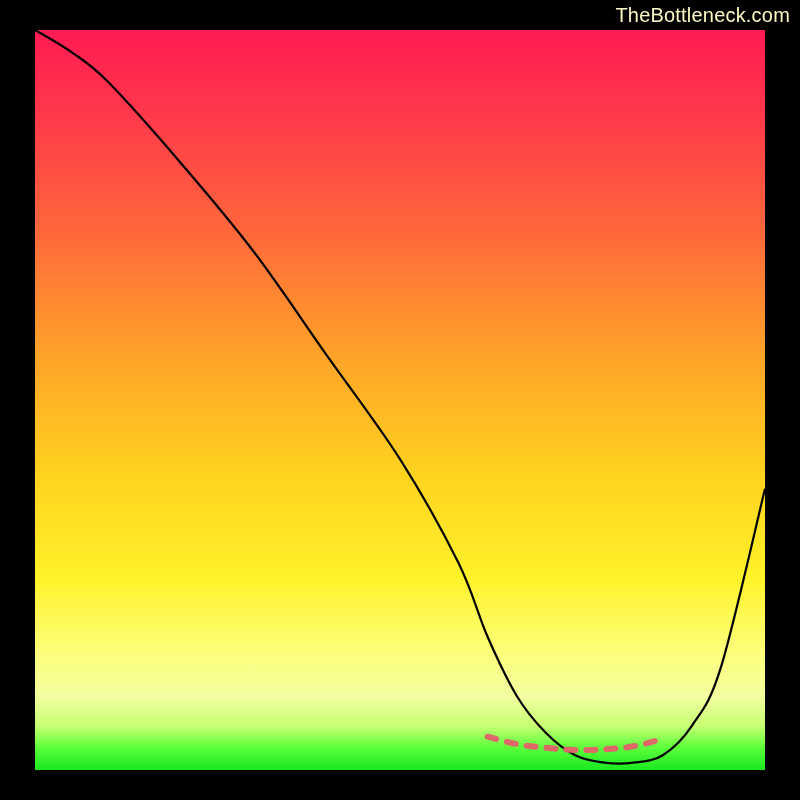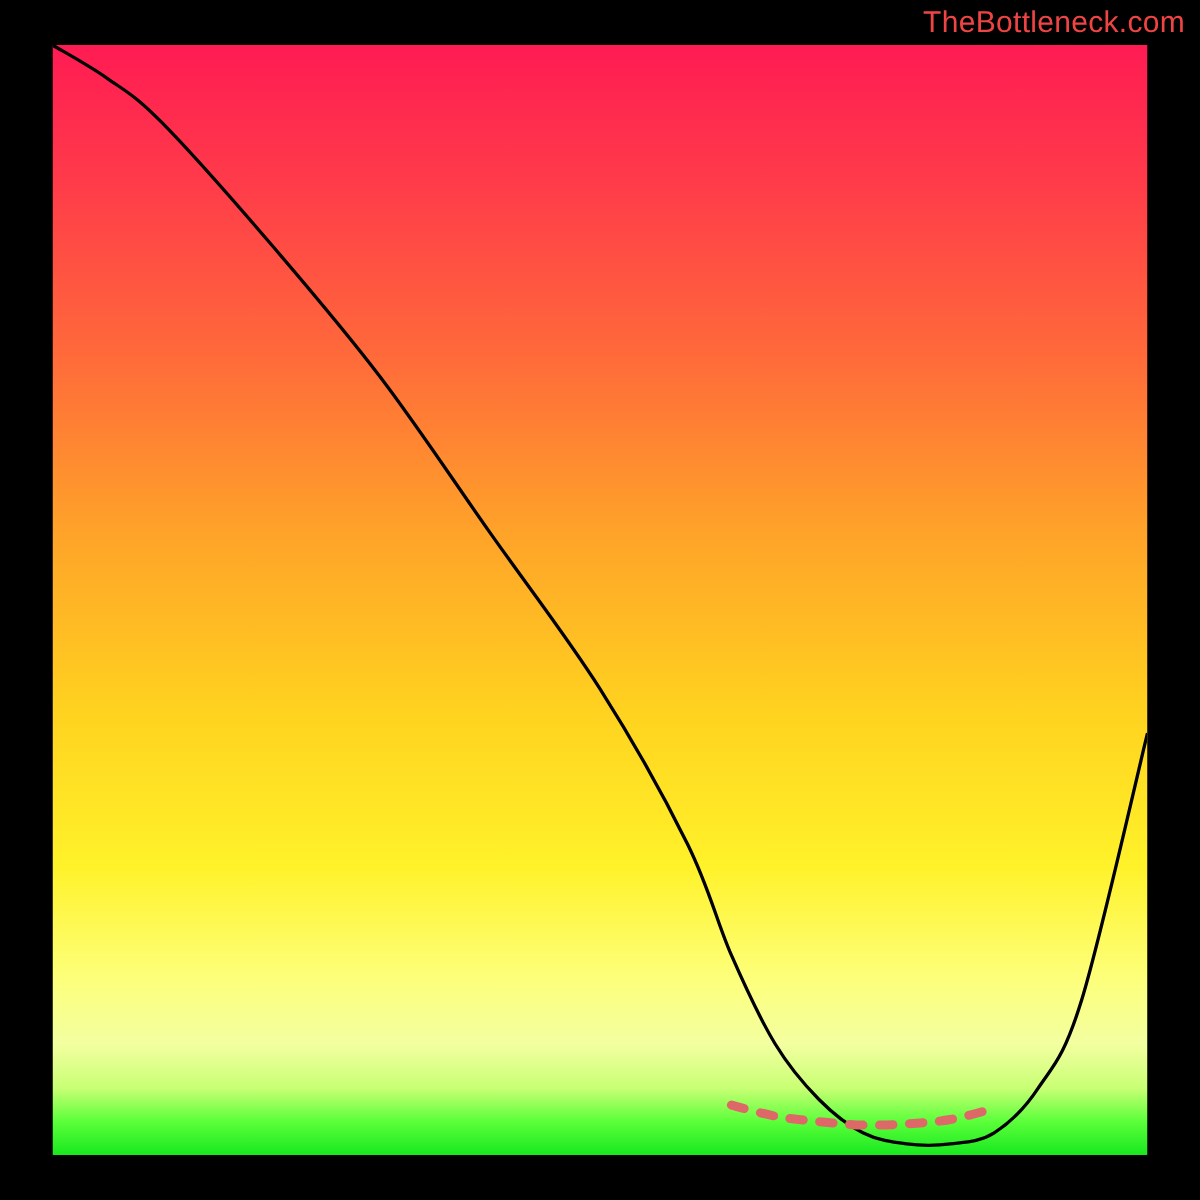--- a/index.html
+++ b/index.html
@@ -14,21 +14,21 @@
   .wrap {
     position: relative;
     width: 800px;
     height: 800px;
     background: #000;
   }
   .watermark {
     position: absolute;
     top: 4px;
     right: 10px;
-    color: #ef4444;
+    color: #fef9c3;
     font-size: 20px;
     font-weight: 500;
     letter-spacing: 0.2px;
     z-index: 5;
   }
   .plot {
     position: absolute;
     left: 35px;
     top: 30px;
     width: 730px;

